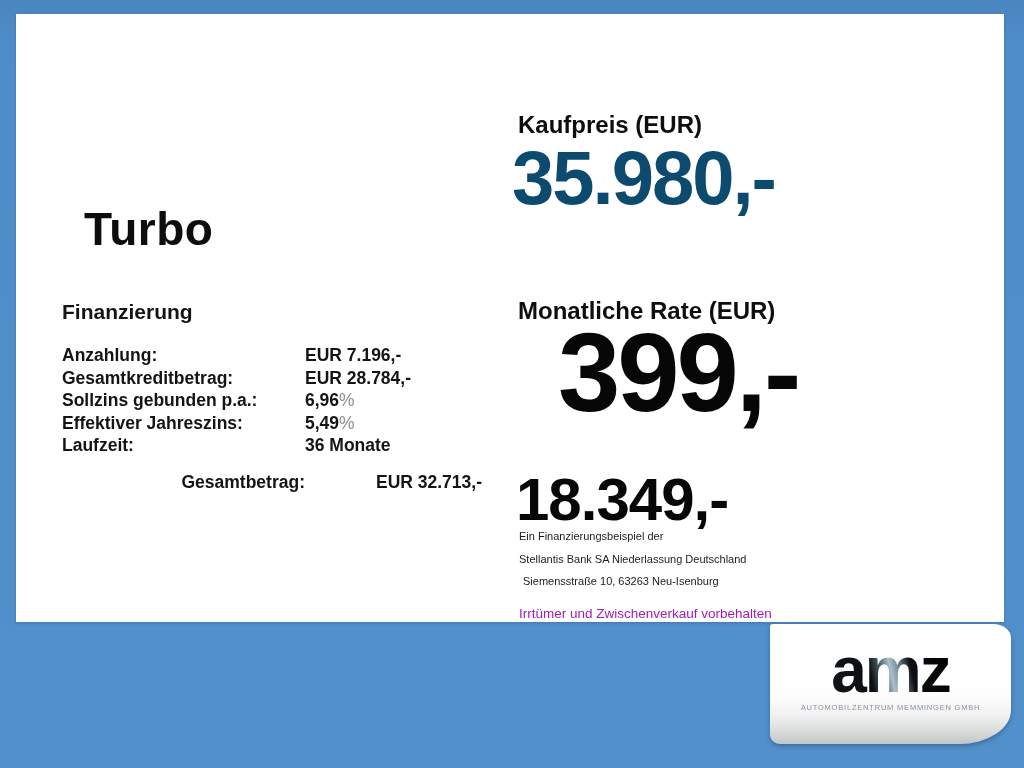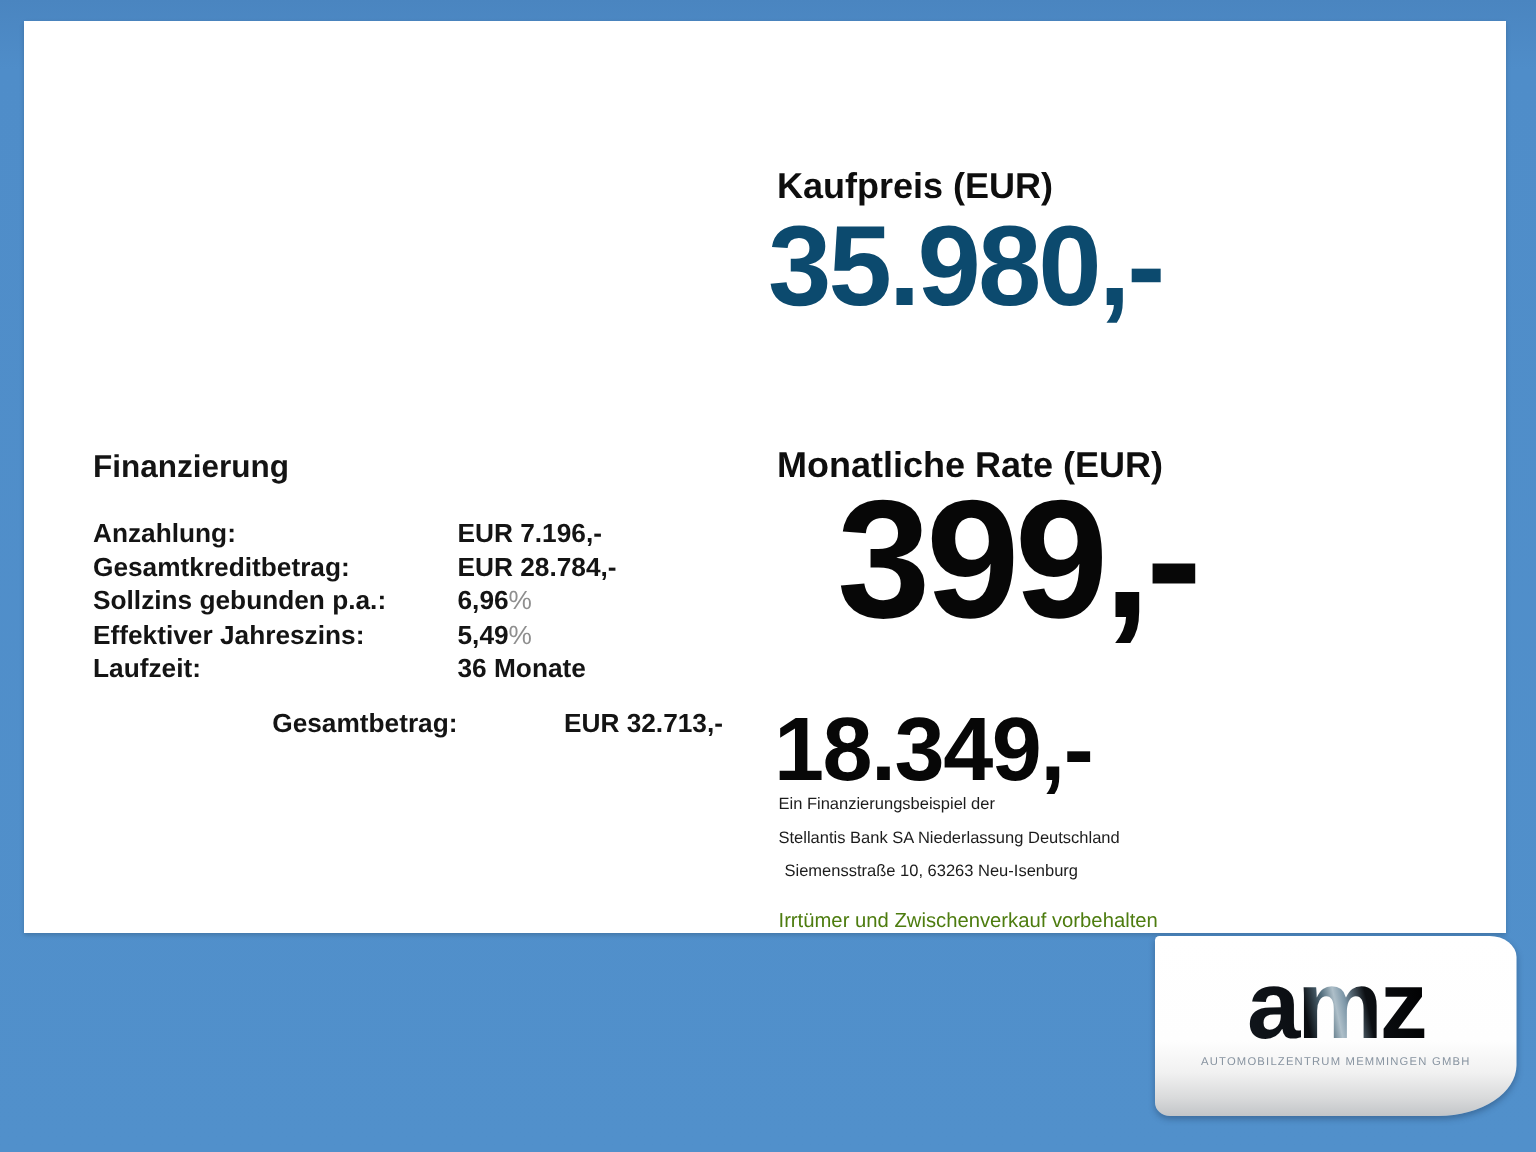--- a/index.html
+++ b/index.html
@@ -78,21 +78,21 @@
     line-height: 1; white-space: nowrap; text-align: right;
   }
   .disclaimer {
     position: absolute; left: 503px; top: 511px;
     font-size: 11px; font-weight: 400; color: #1c1c1c;
     line-height: 22.5px; white-space: nowrap;
   }
   .disclaimer .indent { padding-left: 4px; }
   .note {
     position: absolute; left: 503px; top: 592px;
-    font-size: 13.5px; font-weight: 400; color: #4d7c0f; white-space: nowrap;
+    font-size: 13.5px; font-weight: 400; color: #a21caf; white-space: nowrap;
   }
   
   .logo-box {
     position: absolute; left: 770px; top: 624px;
     width: 241px; height: 120px;
     background: linear-gradient(180deg, #ffffff 0%, #fefefe 58%, #f1f1f1 76%, #d9dadb 90%, #c2c5c8 100%);
     border-radius: 3px 18px 52px 10px / 3px 14px 34px 9px;
     box-shadow: 0 2px 4px rgba(20,40,70,0.35);
     text-align: center;
   }
@@ -115,20 +115,21 @@
     color: #8793a0; font-weight: 400;
   }
 </style>
 </head>
 <body>
 
 <div class="screen">
 
   <div class="card">
 
+    <div class="vehicle-title">Turbo</div>
 
     <div class="fin-heading">Finanzierung</div>
 
     <div class="fin-table">
       <span>Anzahlung:</span>
       <span><span>EUR 7.196,-</span><span class="pct-suffix"></span></span>
 
       <span>Gesamtkreditbetrag:</span>
       <span><span>EUR 28.784,-</span><span class="pct-suffix"></span></span>
 

